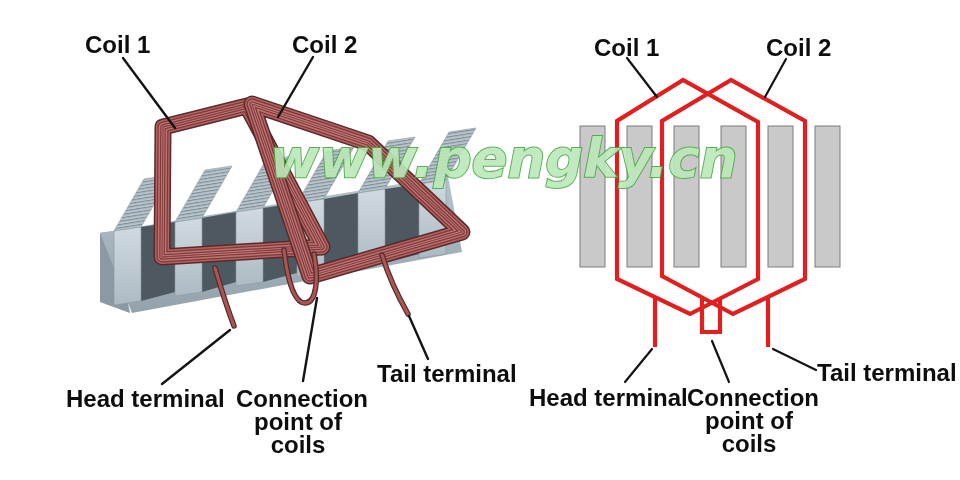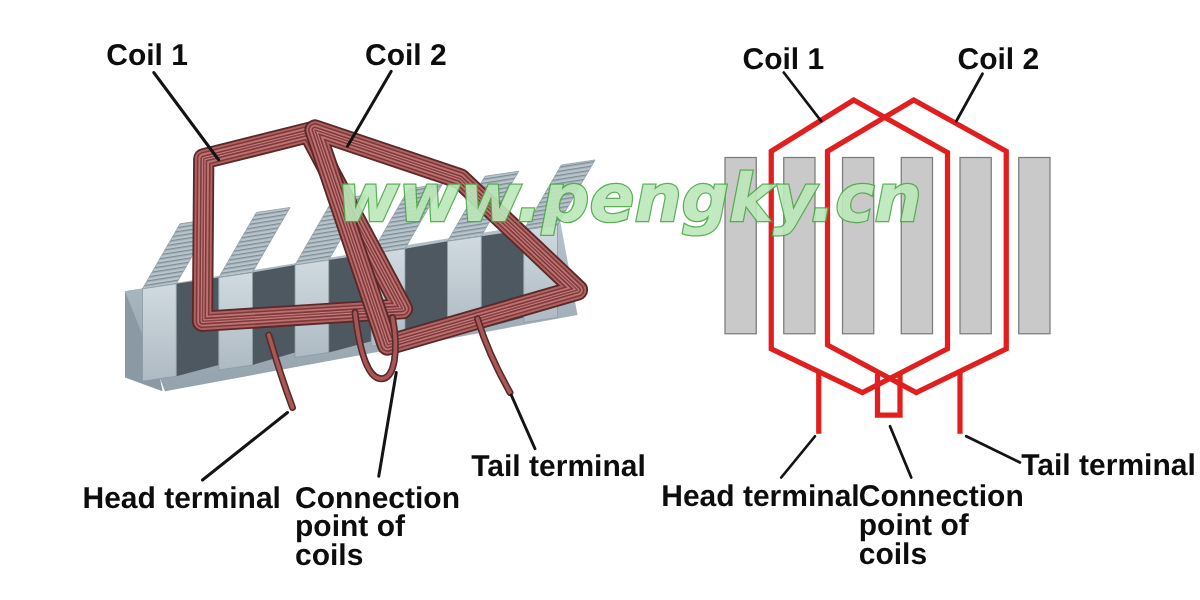--- a/index.html
+++ b/index.html
@@ -1,20 +1,20 @@
 <!DOCTYPE html>
 <html><head>
 <meta charset="utf-8">
 <style>
   html,body{margin:0;padding:0;background:#fff;}
   .canvas{position:relative;width:960px;height:480px;background:#fff;overflow:hidden;
           font-family:"Liberation Sans",sans-serif;}
   .scene{position:absolute;left:0;top:0;}
   .lbl{position:absolute;font-weight:700;font-size:24px;color:#0d0d0d;white-space:nowrap;line-height:23px;}
-  .lbl.center{white-space:normal;}
+  .lbl.center{text-align:center;white-space:normal;}
   .footer{position:absolute;left:531px;top:441px;font-weight:700;font-style:italic;
           font-size:28px;letter-spacing:1px;color:#4678c8;white-space:nowrap;}
 </style>
 </head>
 <body>
 
 <div class="canvas">
 
 <svg class="scene" width="960" height="480" viewBox="0 0 960 480">
   <defs>

